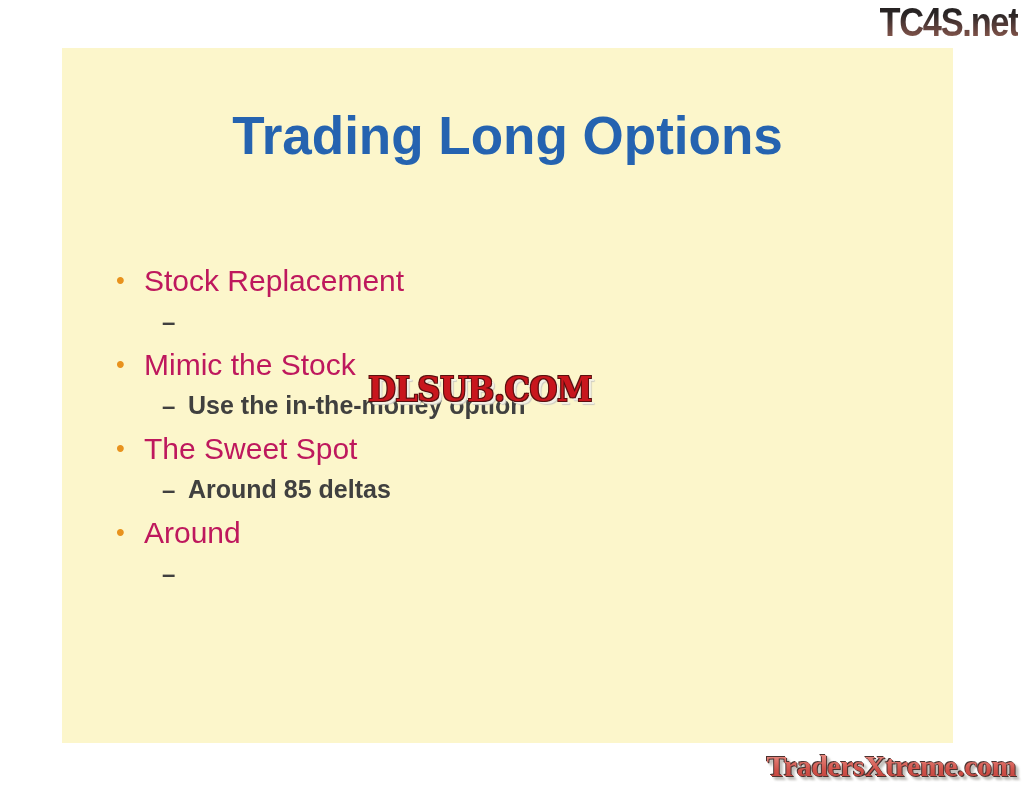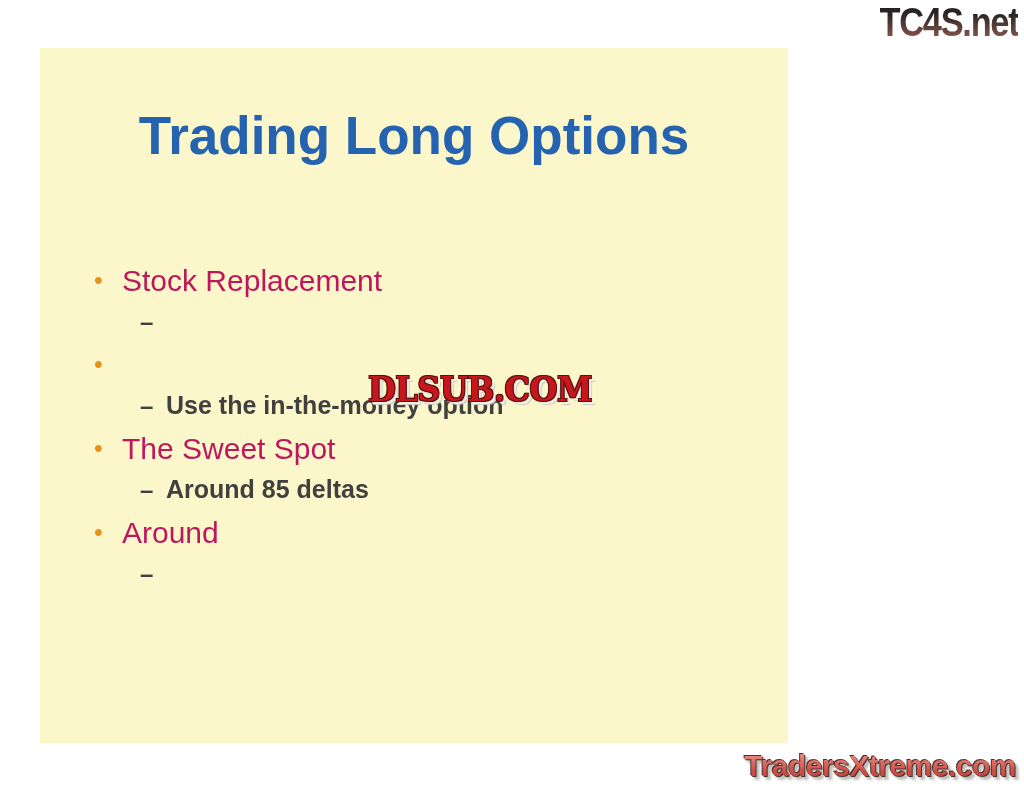--- a/index.html
+++ b/index.html
@@ -32,23 +32,23 @@
     background-clip: text;
     color: transparent;
     -webkit-text-fill-color: transparent;
     white-space: nowrap;
     z-index: 5;
   }
 
   
   .slide {
     position: absolute;
-    left: 40px;
+    left: 62px;
     top: 48px;
-    width: 748px;
+    width: 891px;
     height: 695px;
     background: #fcf6cb;
     z-index: 1;
   }
 
   .slide-title {
     position: absolute;
     left: 0;
     top: 58px;
     width: 100%;
@@ -140,21 +140,21 @@
        1px  1px 0 #5a1010,
        3px  3px 0 #f2f0e4,
        4px  4px 1px #cfcdc2;
   }
 
   
   .footer-logo {
     position: absolute;
     right: 8px;
     bottom: 6px;
-    font-family: Liberation Sans, sans-serif;
+    font-family: Liberation Serif, serif;
     font-weight: bold;
     font-size: 30px;
     line-height: 38px;
     letter-spacing: -0.5px;
     white-space: nowrap;
     z-index: 5;
     color: #d0625c;
     background: linear-gradient(to bottom, #f0a49d 0%, #e27c73 30%, #cf4f47 62%, #b8413a 100%);
     -webkit-background-clip: text;
     background-clip: text;
@@ -180,20 +180,21 @@
         <span class="bullet-text">Stock Replacement</span>
       </div>
       <div class="sub-row">
         <span class="sub-dash">–</span>
       </div>
     </div>
 
     <div class="bullet-block">
       <div class="bullet-row">
         <span class="bullet-dot">•</span>
+        <span class="bullet-text">Mimic the Stock</span>
       </div>
       <div class="sub-row">
         <span class="sub-dash">–</span>
         <span class="sub-text">Use the in-the-money option</span>
       </div>
     </div>
 
     <div class="bullet-block">
       <div class="bullet-row">
         <span class="bullet-dot">•</span>

